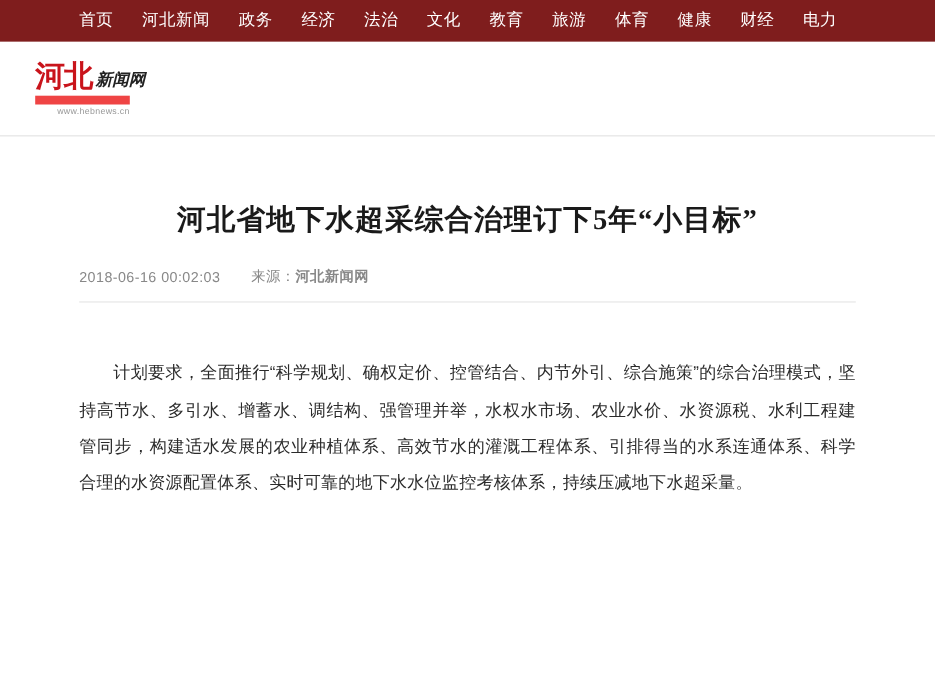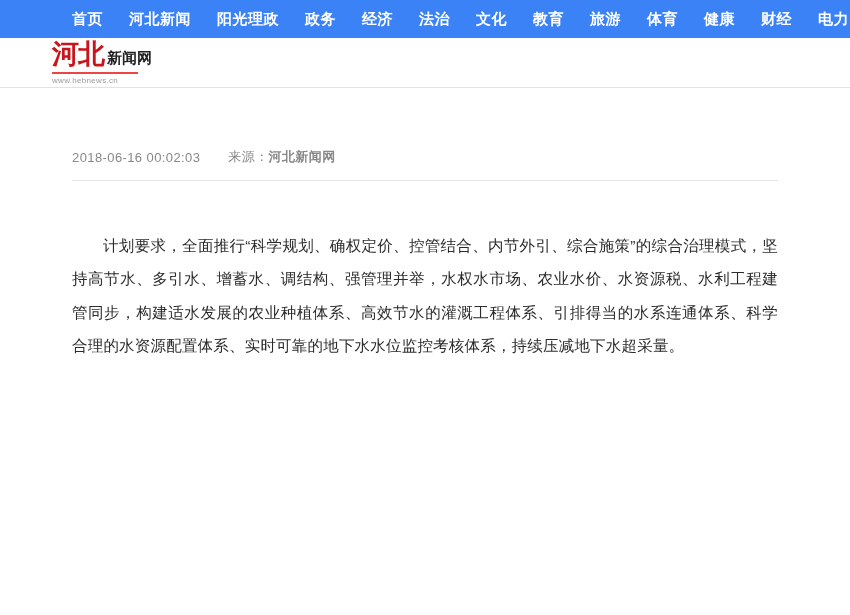--- a/index.html
+++ b/index.html
@@ -10,45 +10,44 @@
     height: 615px;
     overflow: hidden;
     background: #ffffff;
     font-family: "Liberation Sans", sans-serif;
   }
 
   
   .navbar {
     width: 100%;
     height: 38px;
-    background: #3b82f6;
+    background: #7f1d1d;
     display: flex;
     align-items: center;
     padding-left: 72px;
     overflow: hidden;
-    font-weight: bold;
   }
   .nav-item {
     color: #ffffff;
     font-size: 15px;
     line-height: 38px;
     white-space: nowrap;
     margin-right: 26px;
     cursor: pointer;
     letter-spacing: 0.5px;
   }
 
   
   .header {
     width: 100%;
-    height: 50px;
+    height: 86px;
     background: #ffffff;
     display: flex;
     align-items: center;
-    padding-left: 52px;
+    padding-left: 32px;
     border-bottom: 1px solid #e2e2e2;
     position: relative;
   }
   .logo-wrap {
     width: 108px;
     height: 48px;
     position: relative;
     display: flex;
     flex-direction: column;
     justify-content: center;
@@ -67,30 +66,31 @@
     letter-spacing: -1px;
   }
   .logo-cn2 {
     font-family: "Liberation Serif", serif;
     font-size: 15px;
     font-weight: bold;
     color: #222222;
     line-height: 1;
     margin-left: 3px;
     padding-bottom: 2px;
+    font-style: italic;
   }
   .logo-url {
     font-size: 8px;
     color: #999999;
     letter-spacing: 0.3px;
     margin-top: 4px;
-    border-top: 2px solid #ef4444;
+    border-top: 8px solid #ef4444;
     padding-top: 2px;
     width: 86px;
-    text-align: left;
+    text-align: right;
   }
   .breadcrumb {
     font-size: 14.5px;
     color: #333333;
     white-space: nowrap;
     padding-top: 6px;
   }
   .breadcrumb .crumb-link { color: #333333; cursor: pointer; }
   .breadcrumb .crumb-sep { color: #555555; padding: 0 2px; }
   .breadcrumb .crumb-current { color: #222222; }
@@ -104,21 +104,21 @@
     font-family: "Liberation Serif", serif;
     font-size: 26px;
     font-weight: bold;
     color: #1a1a1a;
     text-align: center;
     margin: 58px 0 0 0;
     line-height: 1.4;
     letter-spacing: 1px;
   }
   .meta-row {
-    margin-top: 60px;
+    margin-top: 24px;
     padding-bottom: 14px;
     border-bottom: 1px solid #e4e4e4;
     font-size: 13px;
     color: #888888;
     display: flex;
     align-items: center;
     letter-spacing: 0.4px;
   }
   .meta-date { margin-right: 28px; }
   .meta-source-label { }
@@ -136,21 +136,20 @@
     margin: 0 0 22px 0;
     letter-spacing: 0.2px;
   }
 </style>
 </head>
 <body>
 
 <div class="navbar">
   <span class="nav-item">首页</span>
   <span class="nav-item">河北新闻</span>
-  <span class="nav-item">阳光理政</span>
   <span class="nav-item">政务</span>
   <span class="nav-item">经济</span>
   <span class="nav-item">法治</span>
   <span class="nav-item">文化</span>
   <span class="nav-item">教育</span>
   <span class="nav-item">旅游</span>
   <span class="nav-item">体育</span>
   <span class="nav-item">健康</span>
   <span class="nav-item">财经</span>
   <span class="nav-item">电力</span>
@@ -161,20 +160,21 @@
   <div class="logo-wrap">
     <div class="logo-main">
       <span class="logo-cn">河北</span>
       <span class="logo-cn2">新闻网</span>
     </div>
     <div class="logo-url">www.hebnews.cn</div>
   </div>
 </div>
 
 <div class="article">
+  <h1 class="article-title">河北省地下水超采综合治理订下5年“小目标”</h1>
 
   <div class="meta-row">
     <span class="meta-date">2018-06-16 00:02:03</span>
     <span class="meta-source-label">来源：</span>
     <span class="meta-source-name">河北新闻网</span>
   </div>
 
   <div class="body-text">
     <p class="para">计划要求，全面推行“科学规划、确权定价、控管结合、内节外引、综合施策”的综合治理模式，坚持高节水、多引水、增蓄水、调结构、强管理并举，水权水市场、农业水价、水资源税、水利工程建管同步，构建适水发展的农业种植体系、高效节水的灌溉工程体系、引排得当的水系连通体系、科学合理的水资源配置体系、实时可靠的地下水水位监控考核体系，持续压减地下水超采量。</p>
   </div>

